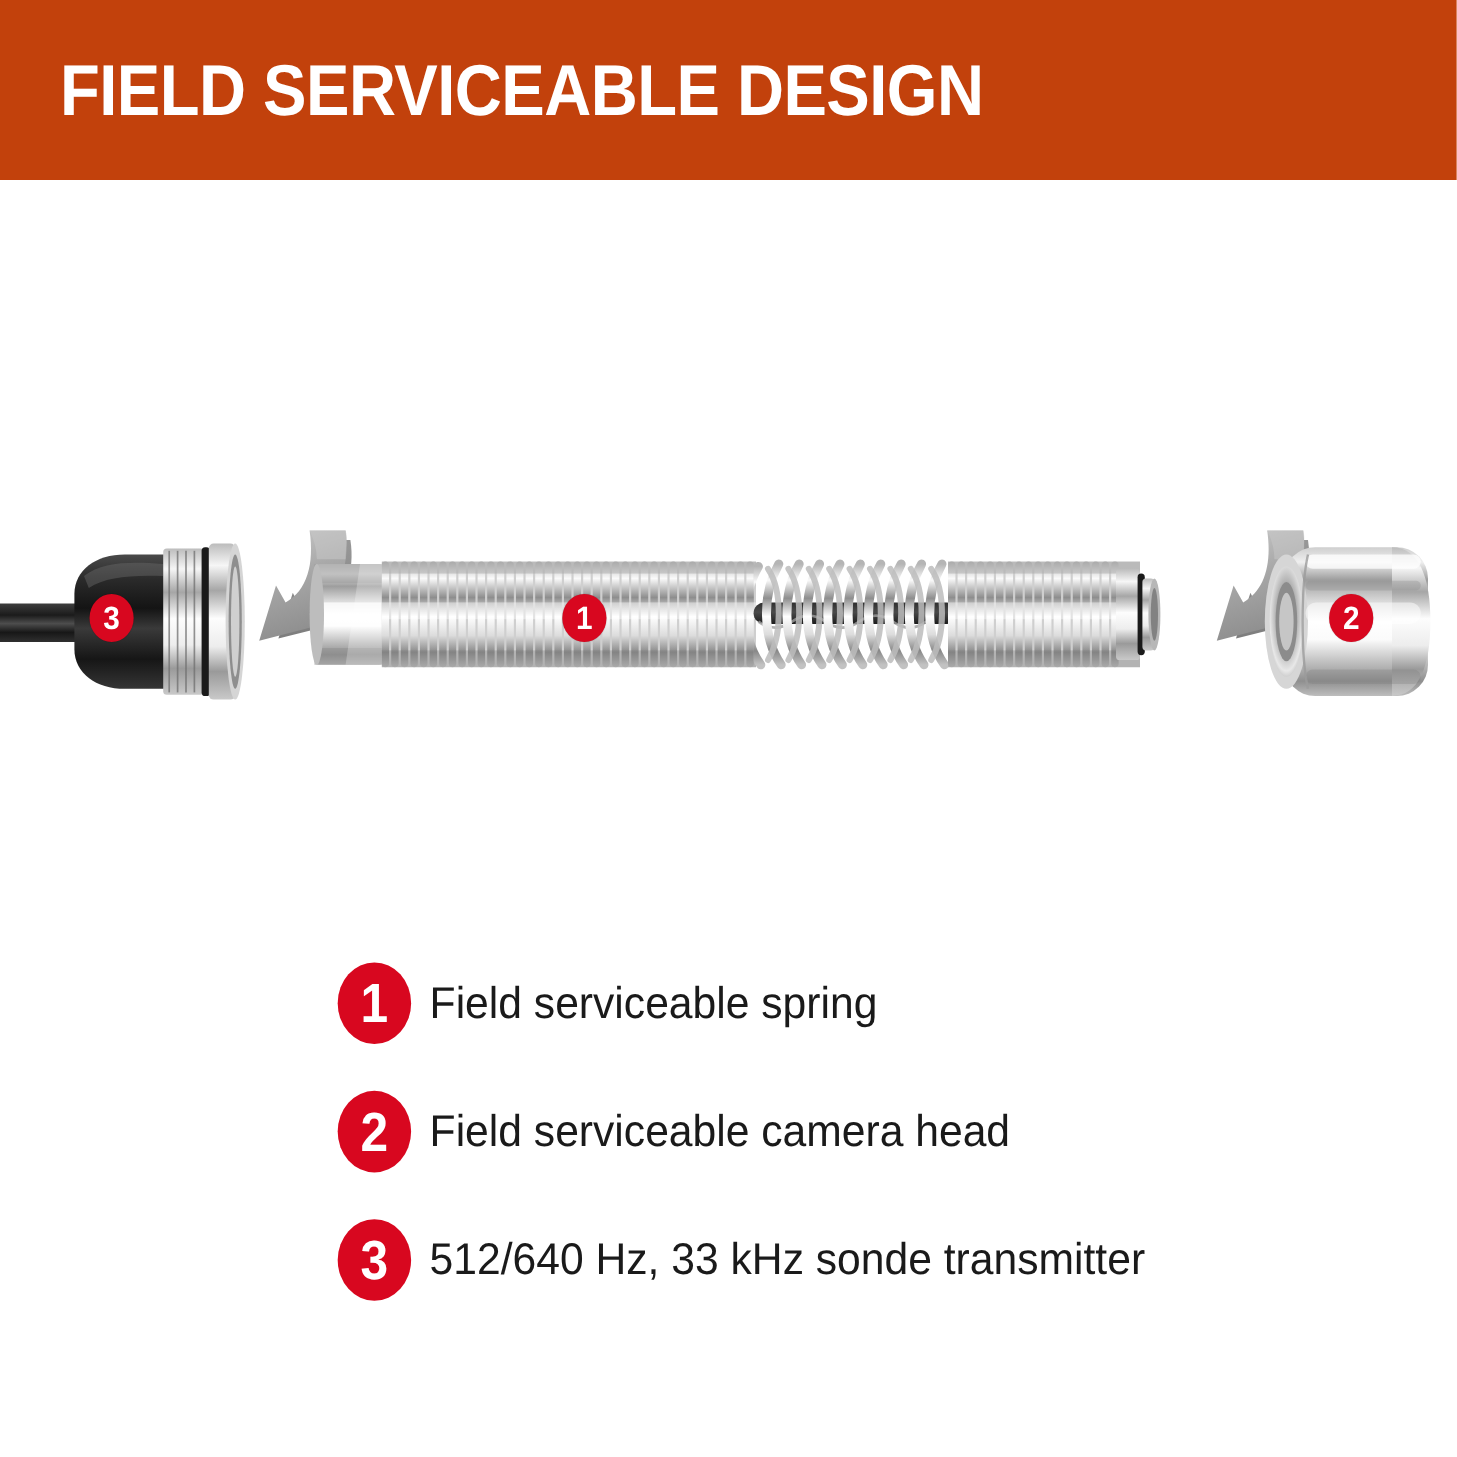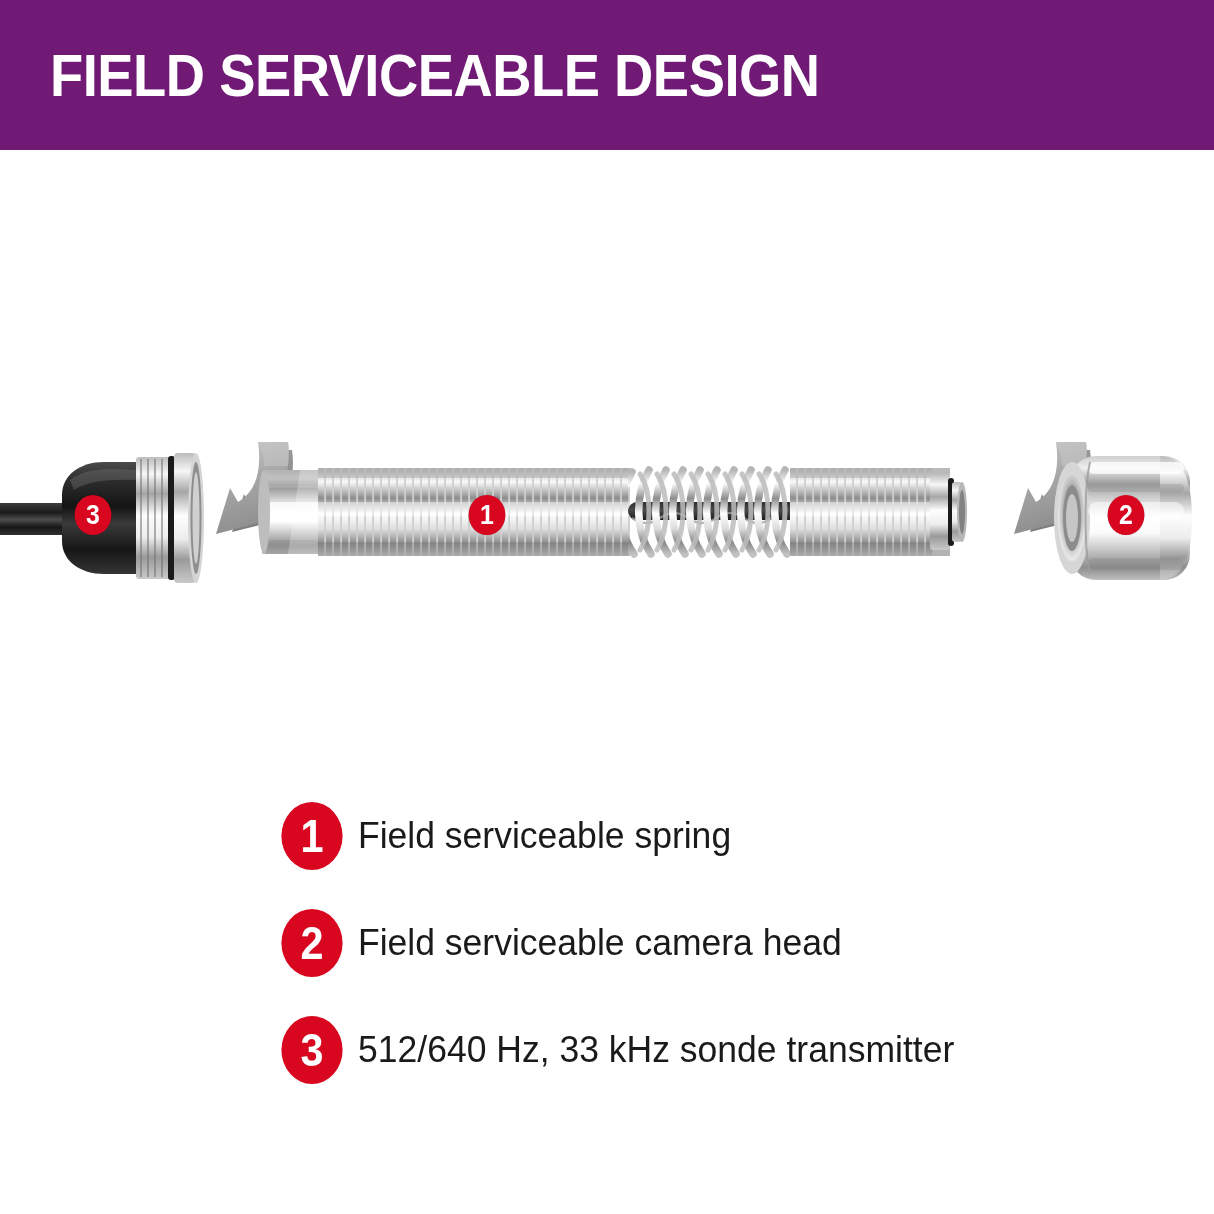--- a/index.html
+++ b/index.html
@@ -16,21 +16,21 @@
     -webkit-font-smoothing: antialiased;
   }
 
   
   #header-banner {
     position: absolute;
     left: 0;
     top: 0;
     width: 1214px;
     height: 150px;
-    background: #701a75;
+    background: #c2410c;
   }
   #header-title {
     position: absolute;
     left: 50px;
     top: 46px;
     font-size: 60px;
     line-height: 60px;
     font-weight: 700;
     color: #ffffff;
     letter-spacing: -0.5px;

